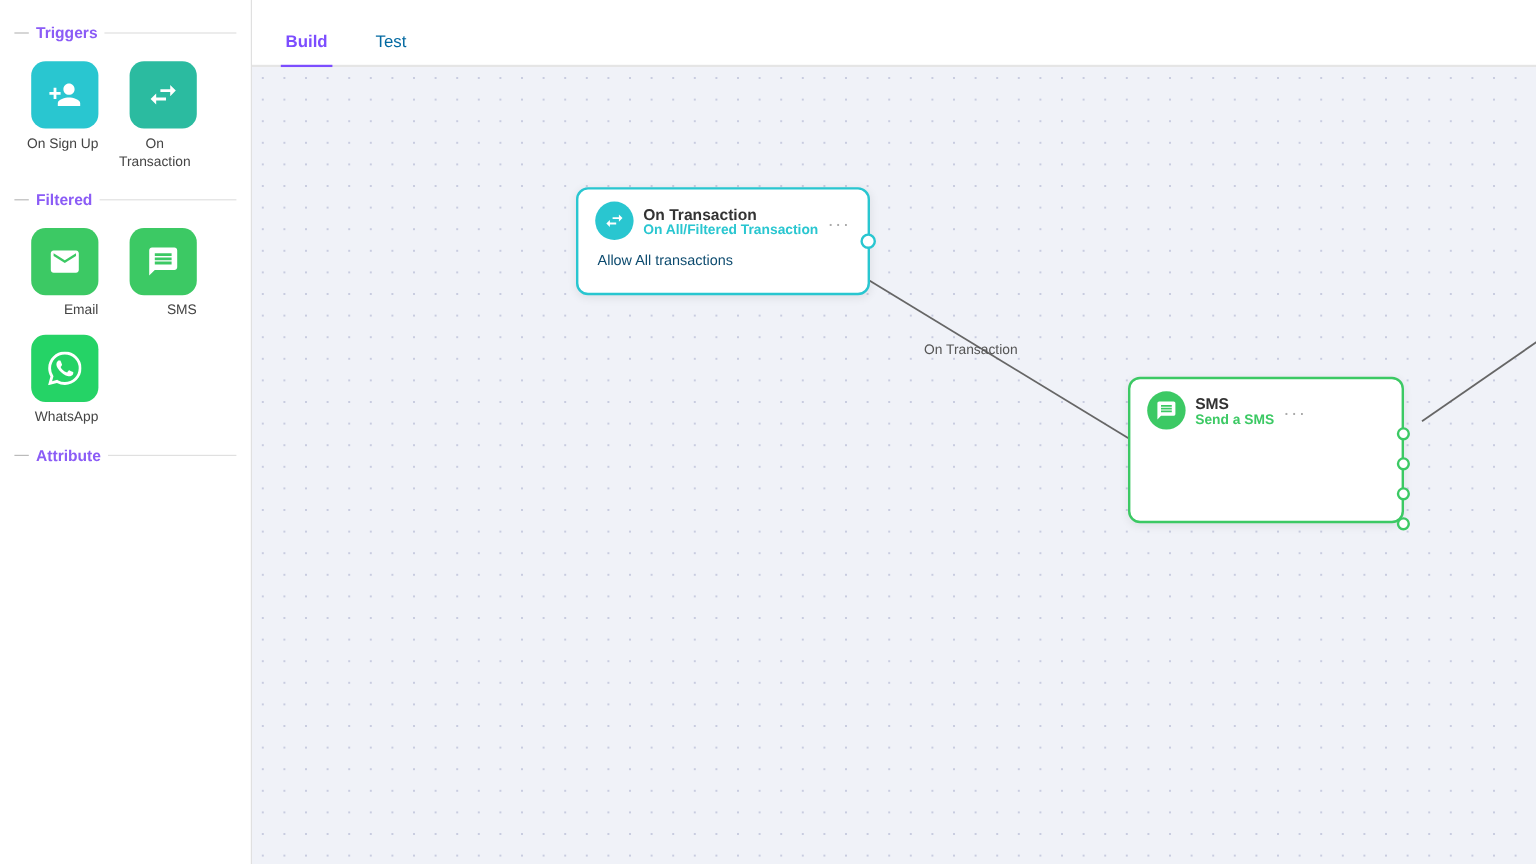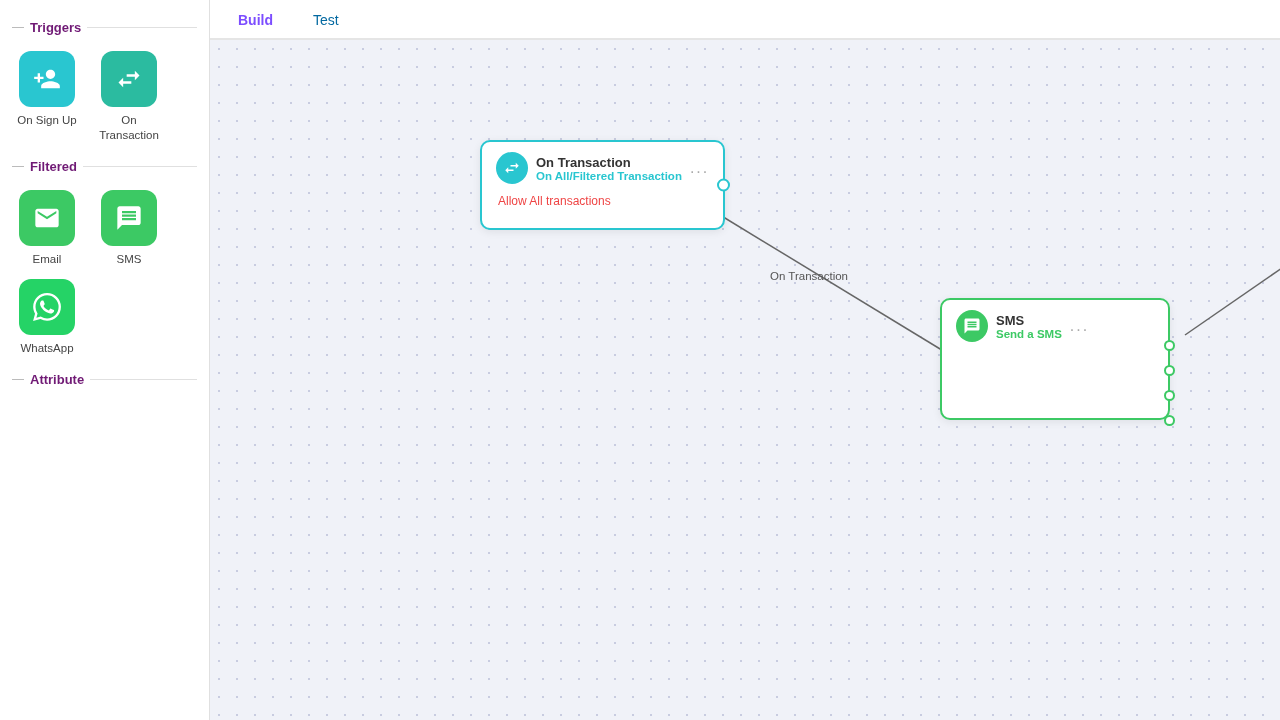--- a/index.html
+++ b/index.html
@@ -14,21 +14,21 @@
       padding: 16px 12px;
       overflow-y: auto;
       display: flex;
       flex-direction: column;
       gap: 8px;
     }
 
     .section-title {
       font-size: 13px;
       font-weight: 600;
-      color: #701a75;
+      color: #8b5cf6;
       display: flex;
       align-items: center;
       gap: 6px;
       margin-bottom: 8px;
       margin-top: 4px;
     }
     .section-title::before {
       content: '';
       display: inline-block;
       width: 12px;
@@ -45,21 +45,21 @@
     .items-row {
       display: flex;
       flex-wrap: wrap;
       gap: 12px;
       margin-bottom: 4px;
     }
 
     .item-block {
       display: flex;
       flex-direction: column;
-      align-items: center;
+      align-items: flex-end;
       gap: 6px;
       cursor: grab;
       width: 70px;
     }
 
     .icon-box {
       width: 56px;
       height: 56px;
       border-radius: 12px;
       display: flex;
@@ -85,25 +85,25 @@
     .main {
       flex: 1;
       display: flex;
       flex-direction: column;
       overflow: hidden;
     }
 
     
     .tabs {
       display: flex;
-      align-items: flex-start;
+      align-items: flex-end;
       border-bottom: 2px solid #e5e5e5;
       background: #fff;
       padding: 0 24px;
-      height: 40px;
+      height: 56px;
       gap: 32px;
     }
     .tab {
       padding: 12px 4px;
       font-size: 14px;
       color: #0369a1;
       cursor: pointer;
       border-bottom: 2px solid transparent;
       margin-bottom: -2px;
     }
@@ -182,21 +182,21 @@
     }
     .node-more {
       color: #aaa;
       font-size: 16px;
       cursor: pointer;
       letter-spacing: 2px;
       line-height: 1;
     }
     .node-body {
       font-size: 12px;
-      color: #ef4444;
+      color: #0c4a6e;
       padding: 4px 2px;
       min-height: 28px;
     }
 
     
     .dot-right {
       position: absolute;
       right: -7px;
       top: 50%;
       transform: translateY(-50%);

